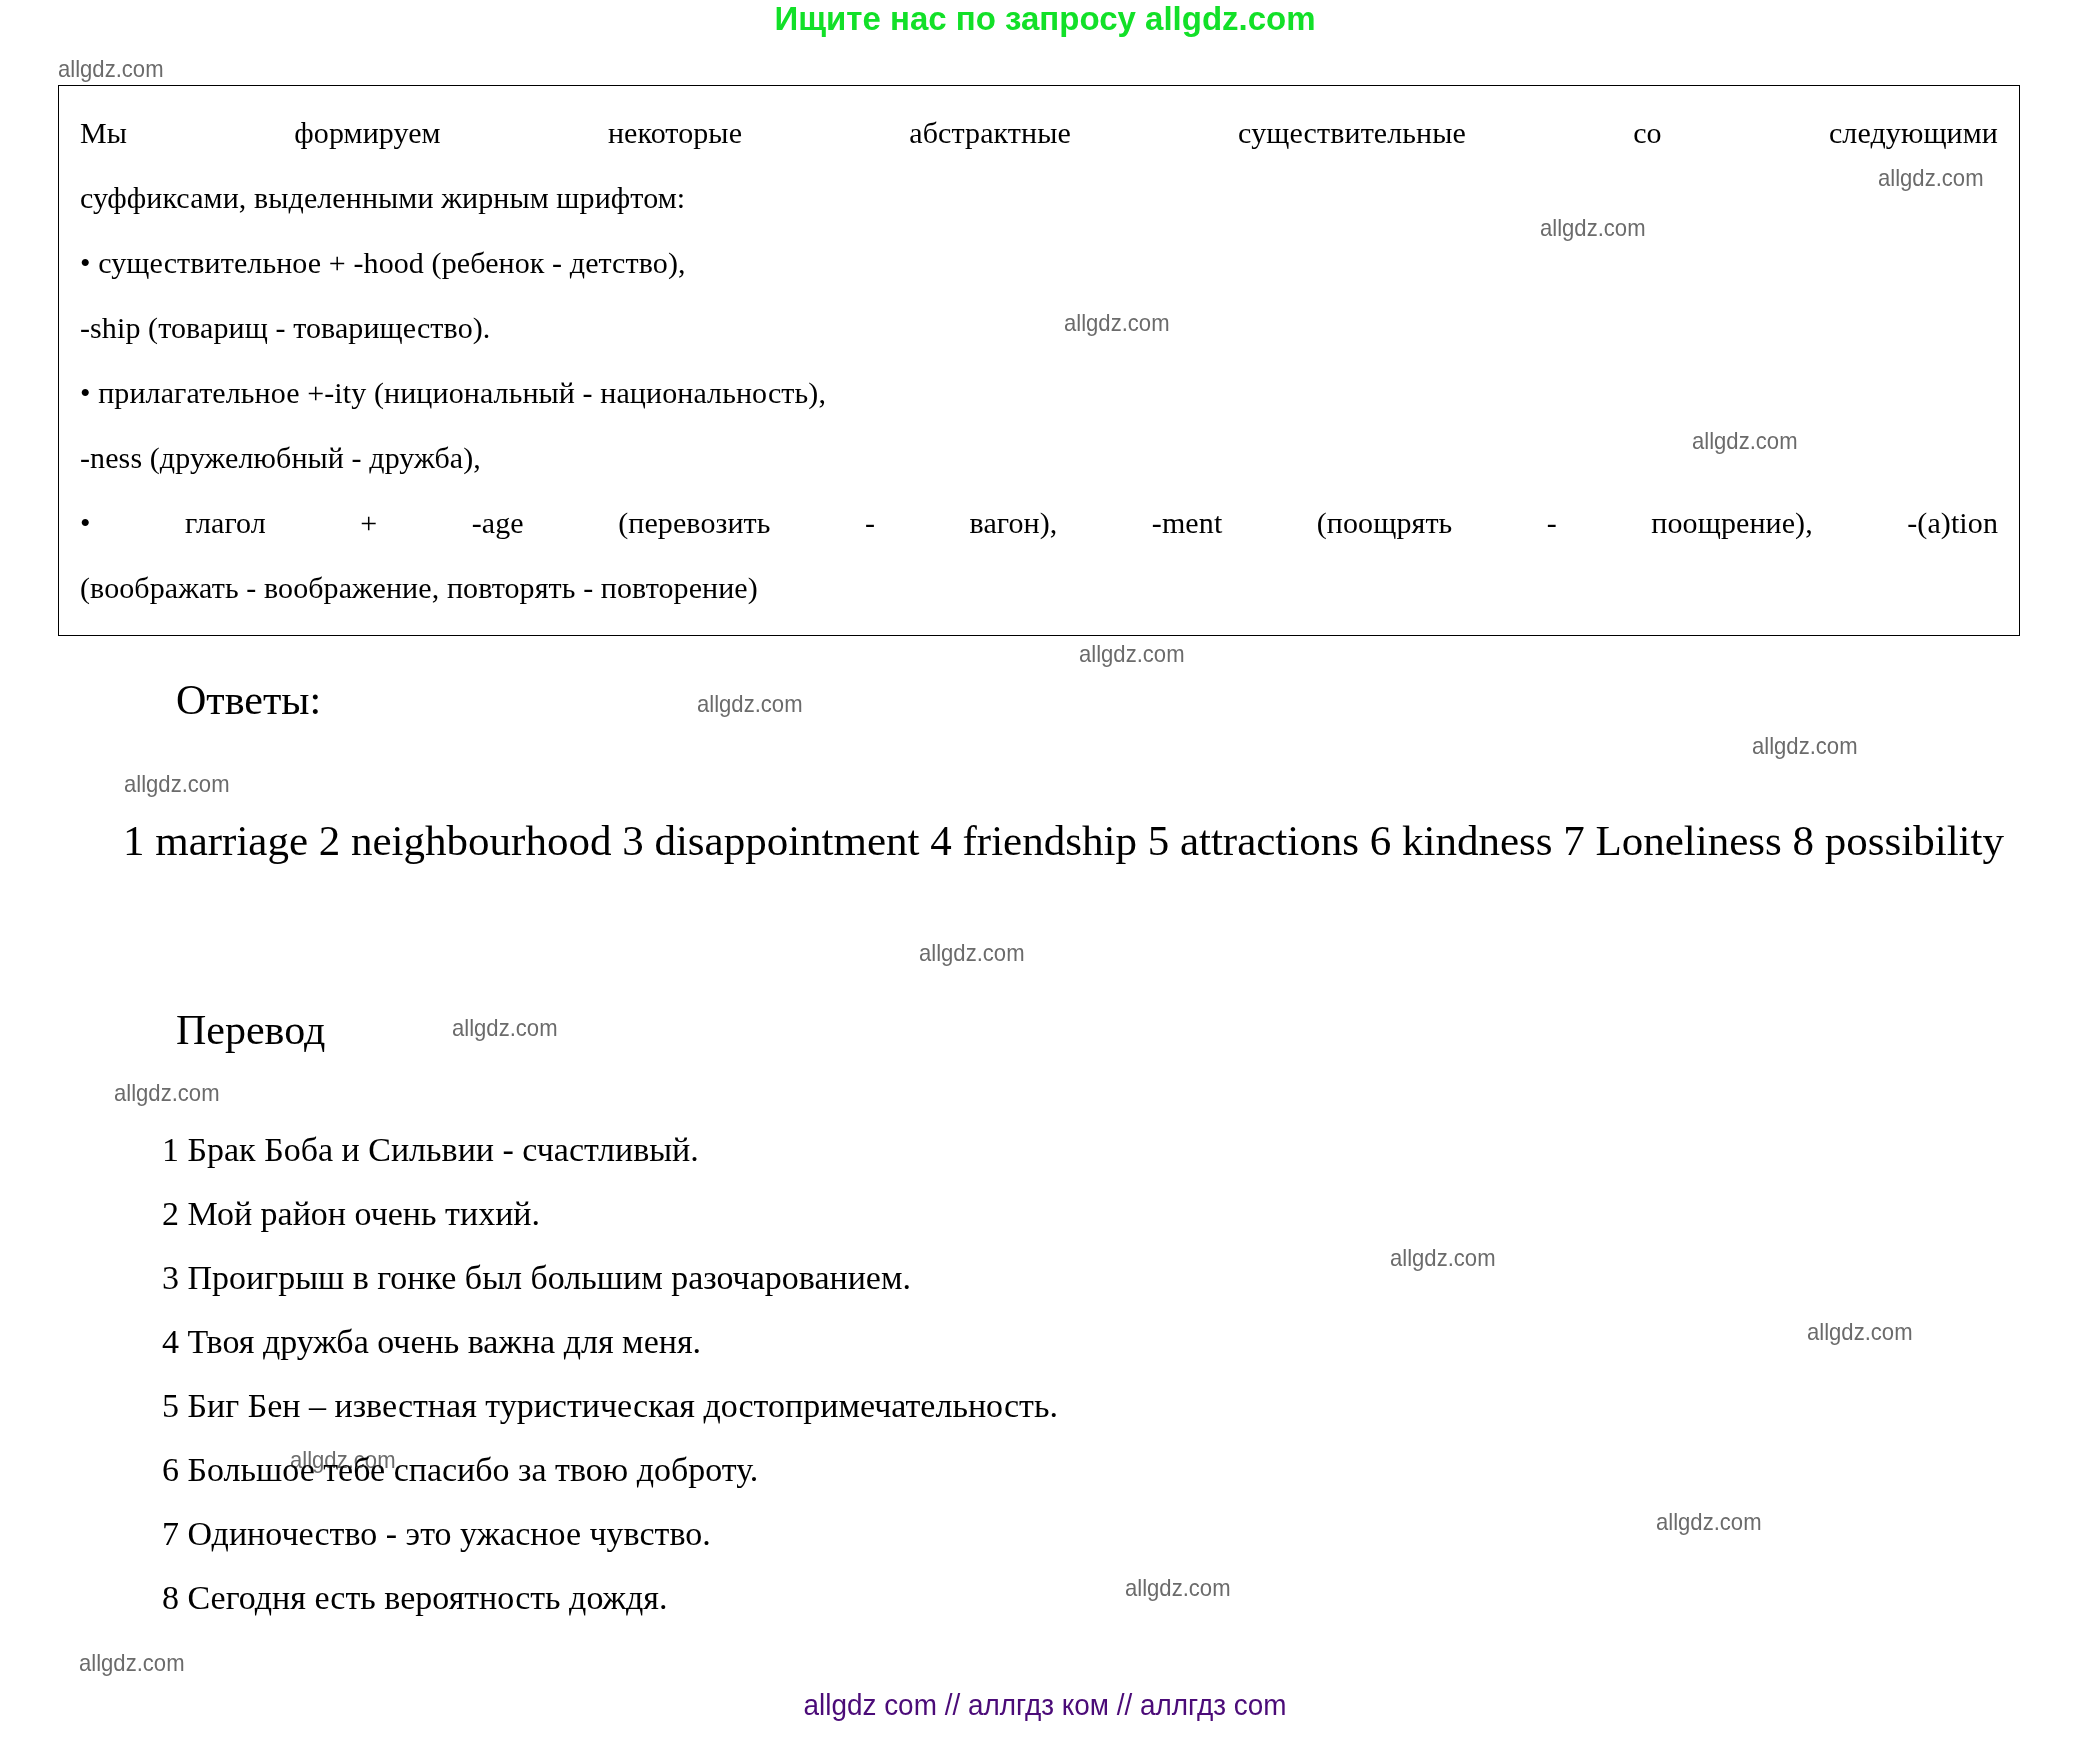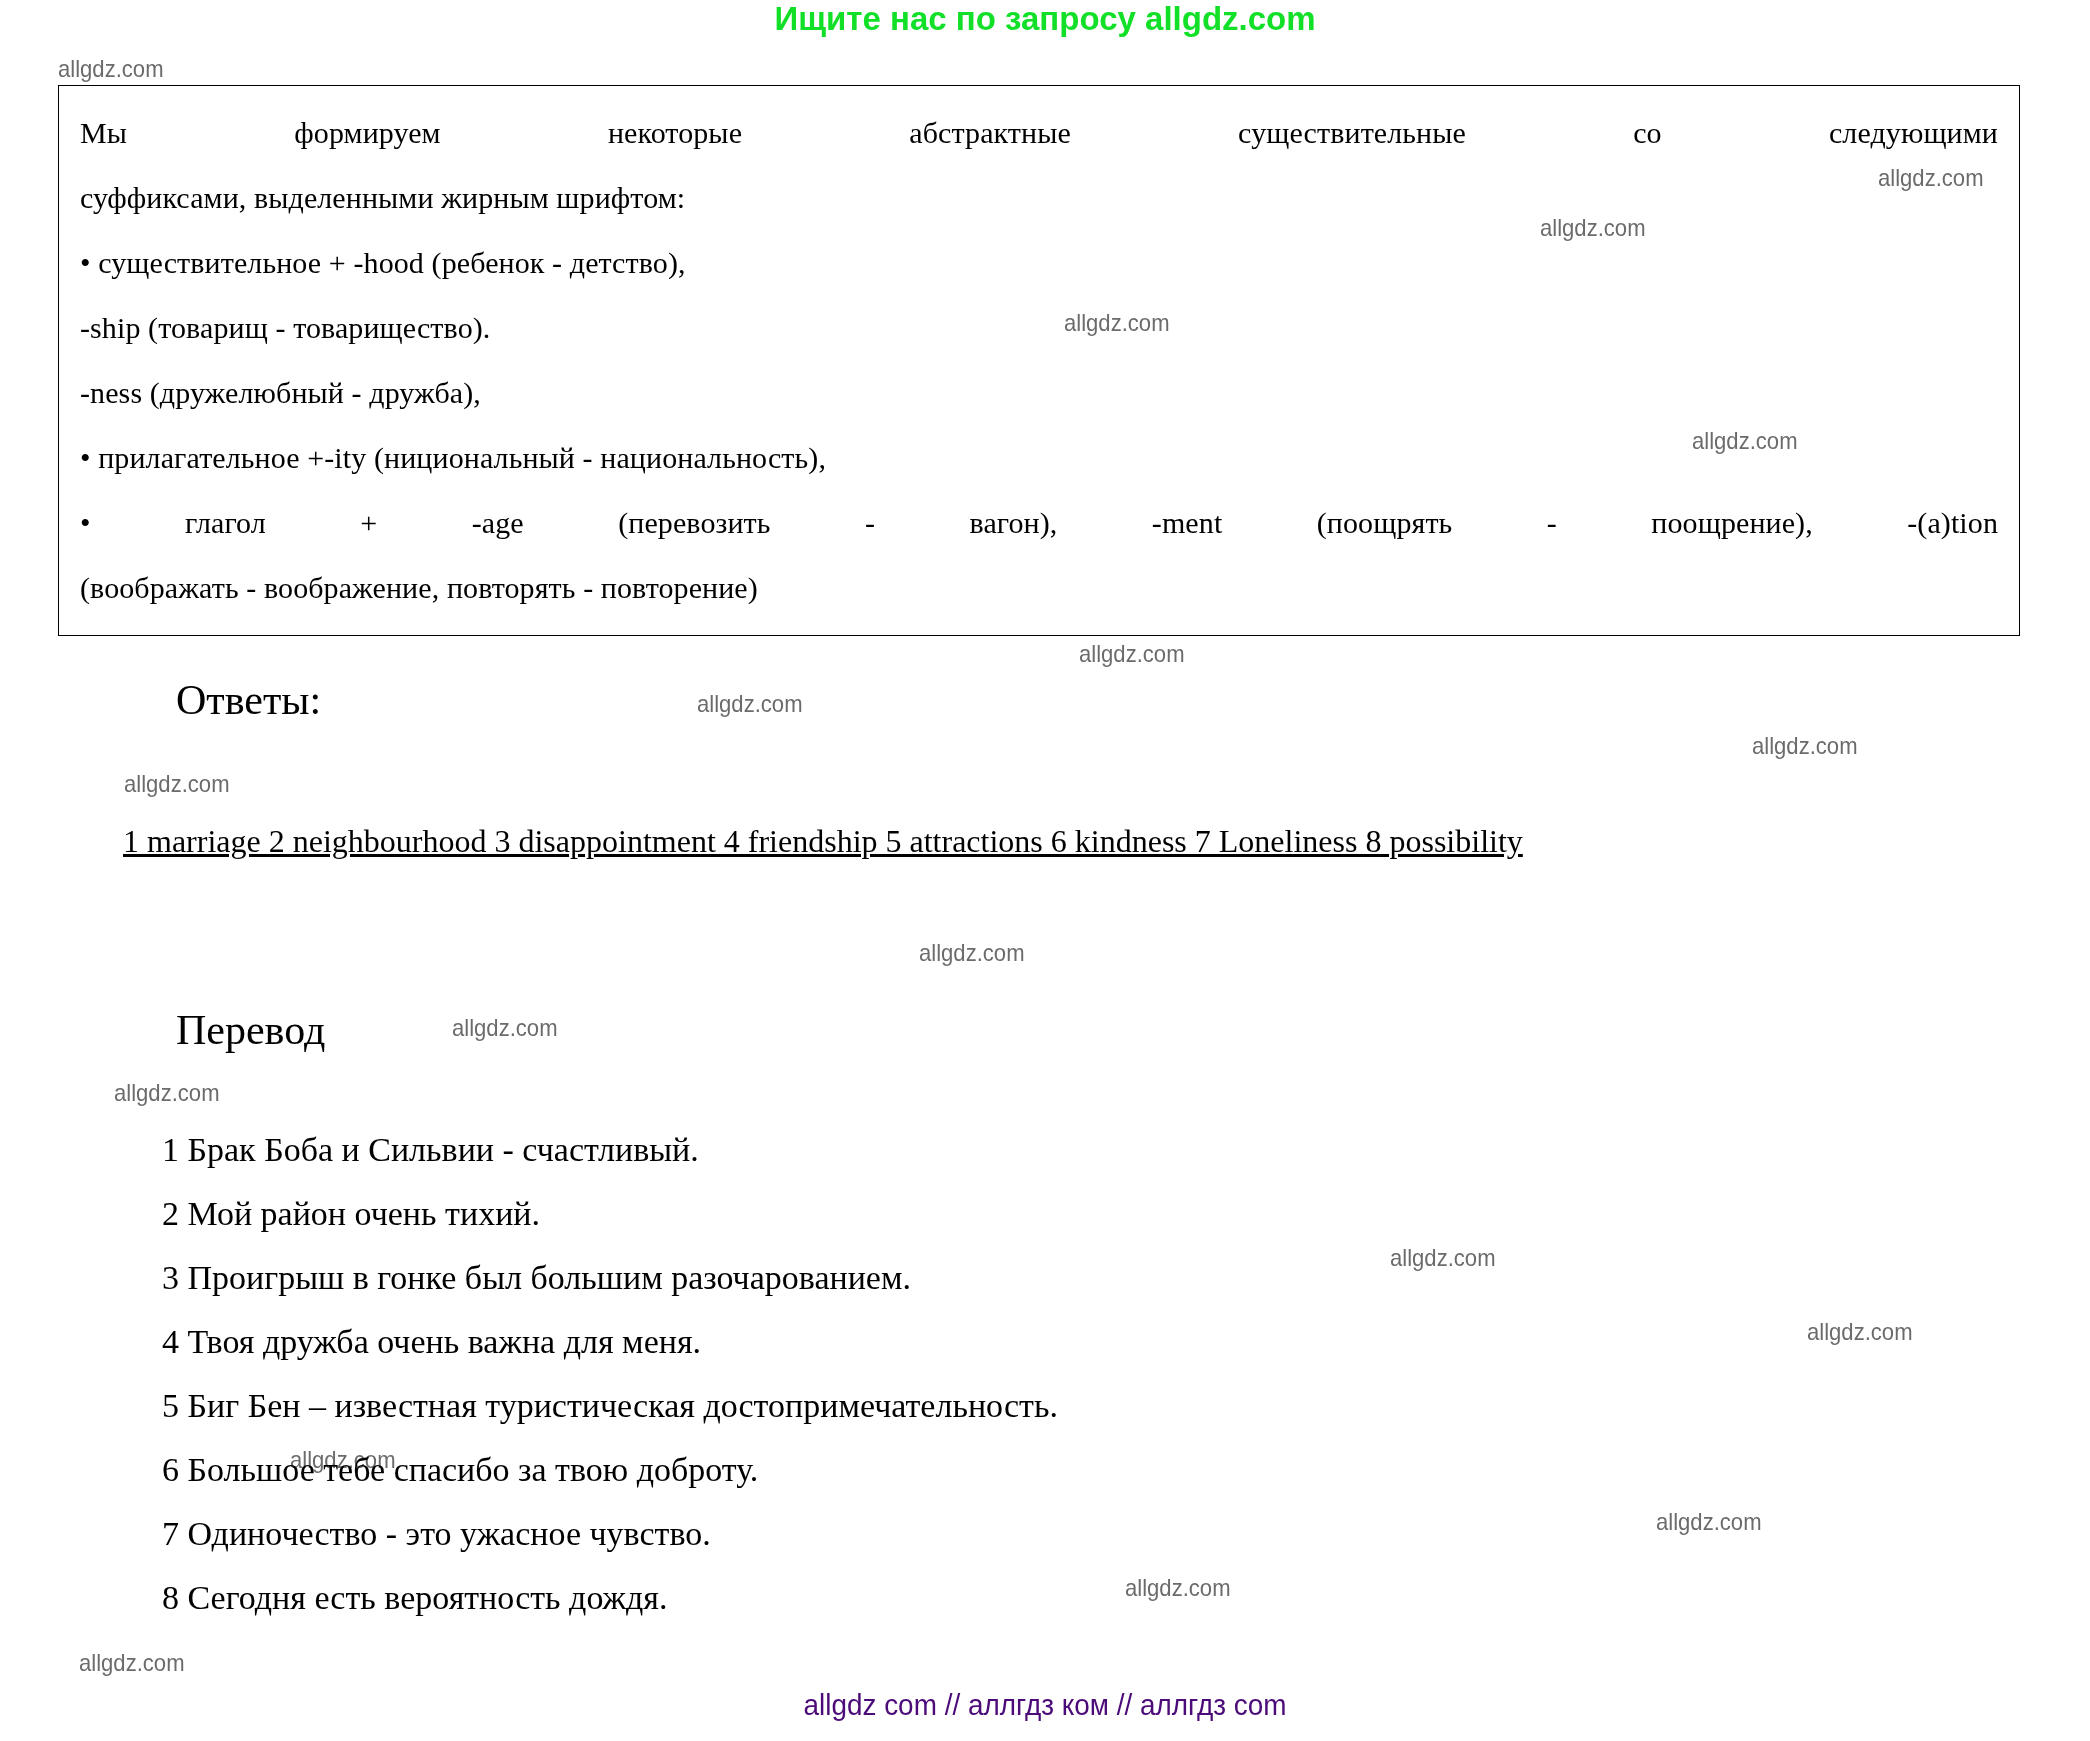--- a/index.html
+++ b/index.html
@@ -76,26 +76,25 @@
     font-weight: normal;
     white-space: nowrap;
   }
 
   
   .answers {
     position: absolute;
     left: 48px;
     top: 809px;
     width: 1989px;
-    font-size: 32px;
+    font-size: 43px;
     line-height: 64px;
     text-indent: 75px;
     text-align: justify;
     text-align-last: left;
-    text-decoration: underline;
   }
 
   
   .translation {
     position: absolute;
     left: 162px;
     top: 1118px;
     width: 1834px;
   }
   .translation .t-line {
@@ -144,22 +143,22 @@
       <div class="wm" style="left: 1656px; top: 1508px; color: rgb(107, 107, 107);">allgdz.com</div>
       <div class="wm" style="left: 1125px; top: 1574px; color: rgb(107, 107, 107);">allgdz.com</div>
       <div class="wm" style="left: 79px; top: 1649px; color: rgb(107, 107, 107);">allgdz.com</div>
     </div>
 
   <div class="rule-box">
     <div class="rule-line justify">Мы формируем некоторые абстрактные существительные со следующими</div>
     <div class="rule-line">суффиксами, выделенными жирным шрифтом:</div>
     <div class="rule-line">• существительное + -hood (ребенок - детство),</div>
     <div class="rule-line">-ship (товарищ - товарищество).</div>
+    <div class="rule-line">• прилагательное +-ity (нициональный - национальность),</div>
     <div class="rule-line">-ness (дружелюбный - дружба),</div>
-    <div class="rule-line">• прилагательное +-ity (нициональный - национальность),</div>
     <div class="rule-line justify">• глагол + -age (перевозить - вагон), -ment (поощрять - поощрение), -(a)tion</div>
     <div class="rule-line">(воображать - воображение, повторять - повторение)</div>
   </div>
 
   <div class="heading" style="left:176px; top:676px;">Ответы:</div>
 
   <div class="answers">1 marriage 2 neighbourhood 3 disappointment 4 friendship 5 attractions 6 kindness 7 Loneliness 8 possibility</div>
 
   <div class="heading" style="left:176px; top:1006px;">Перевод</div>
 

